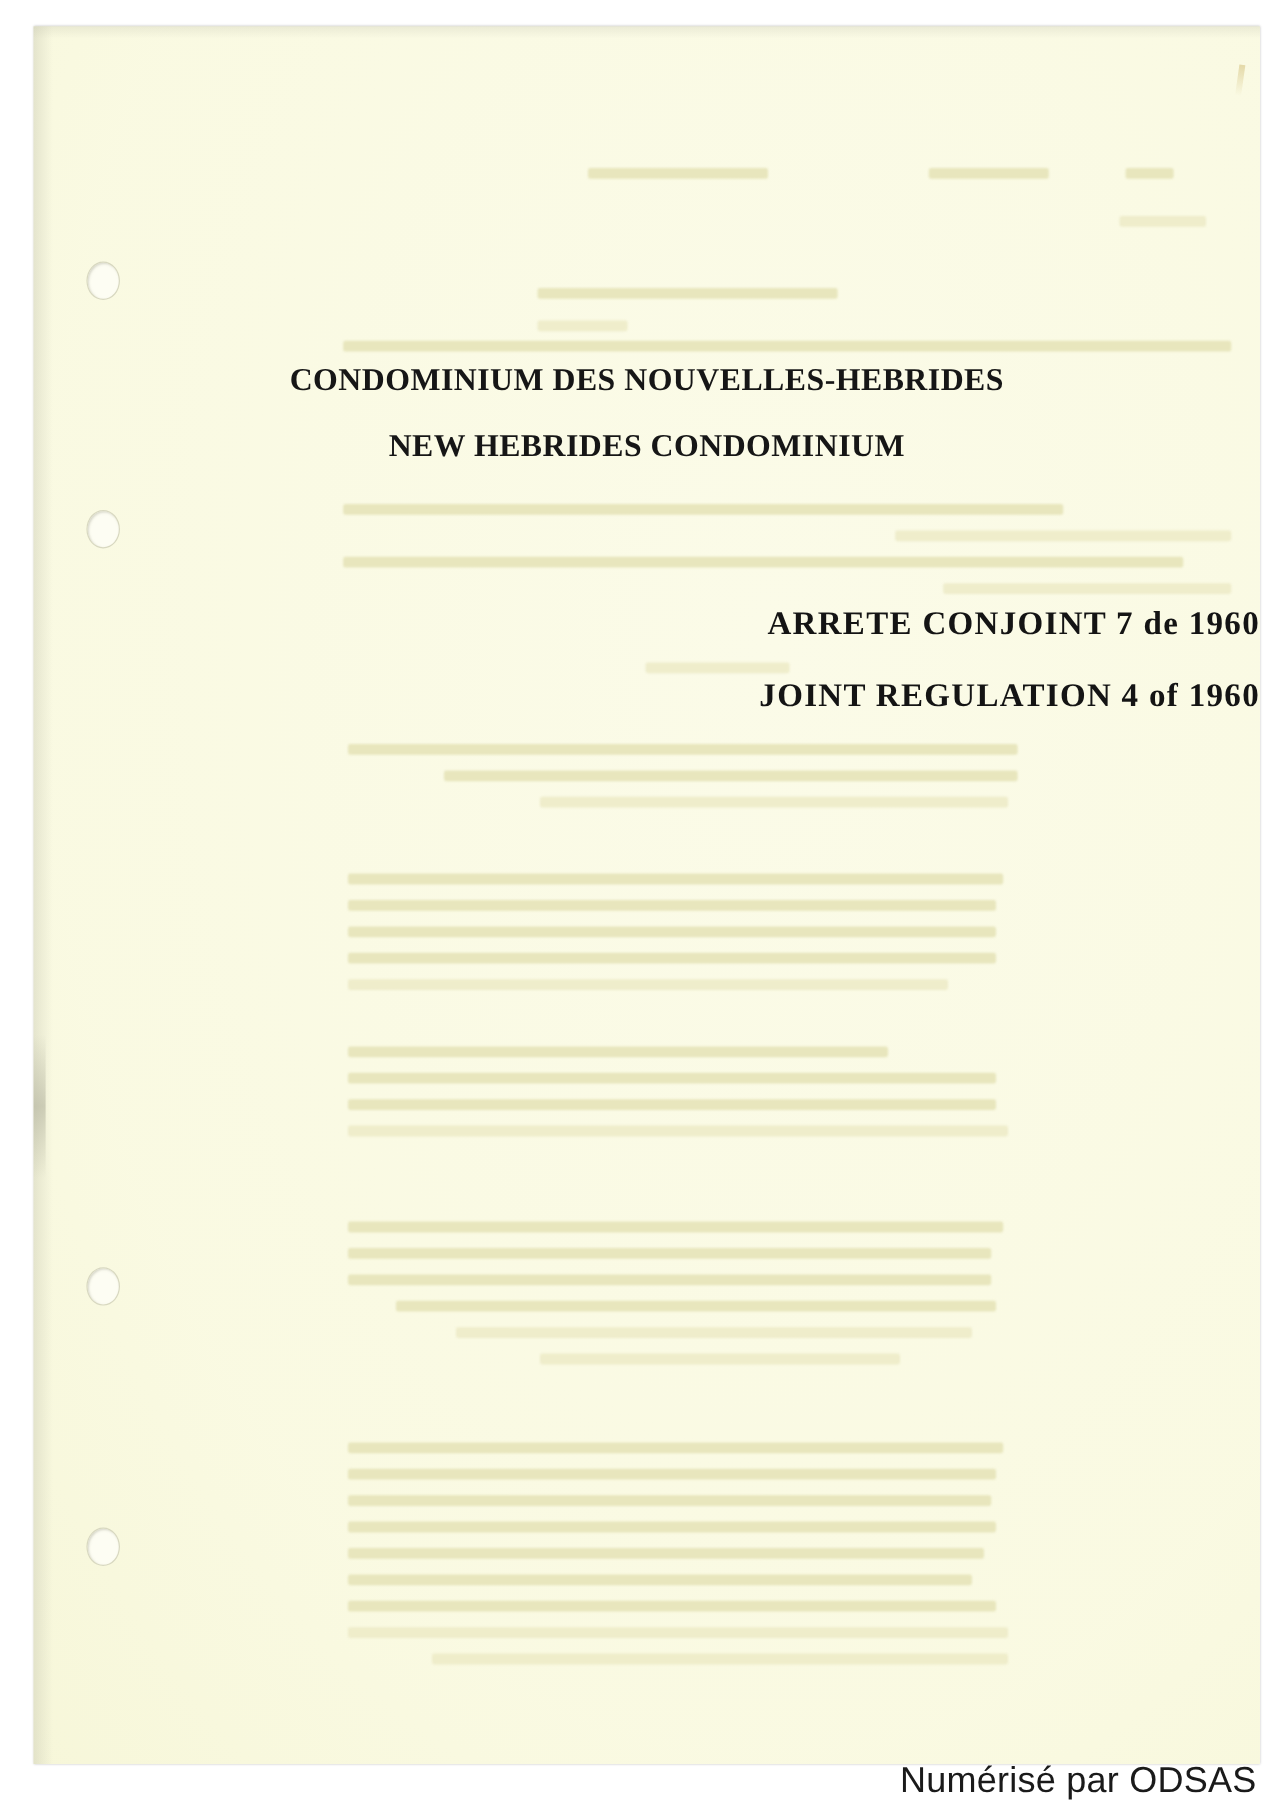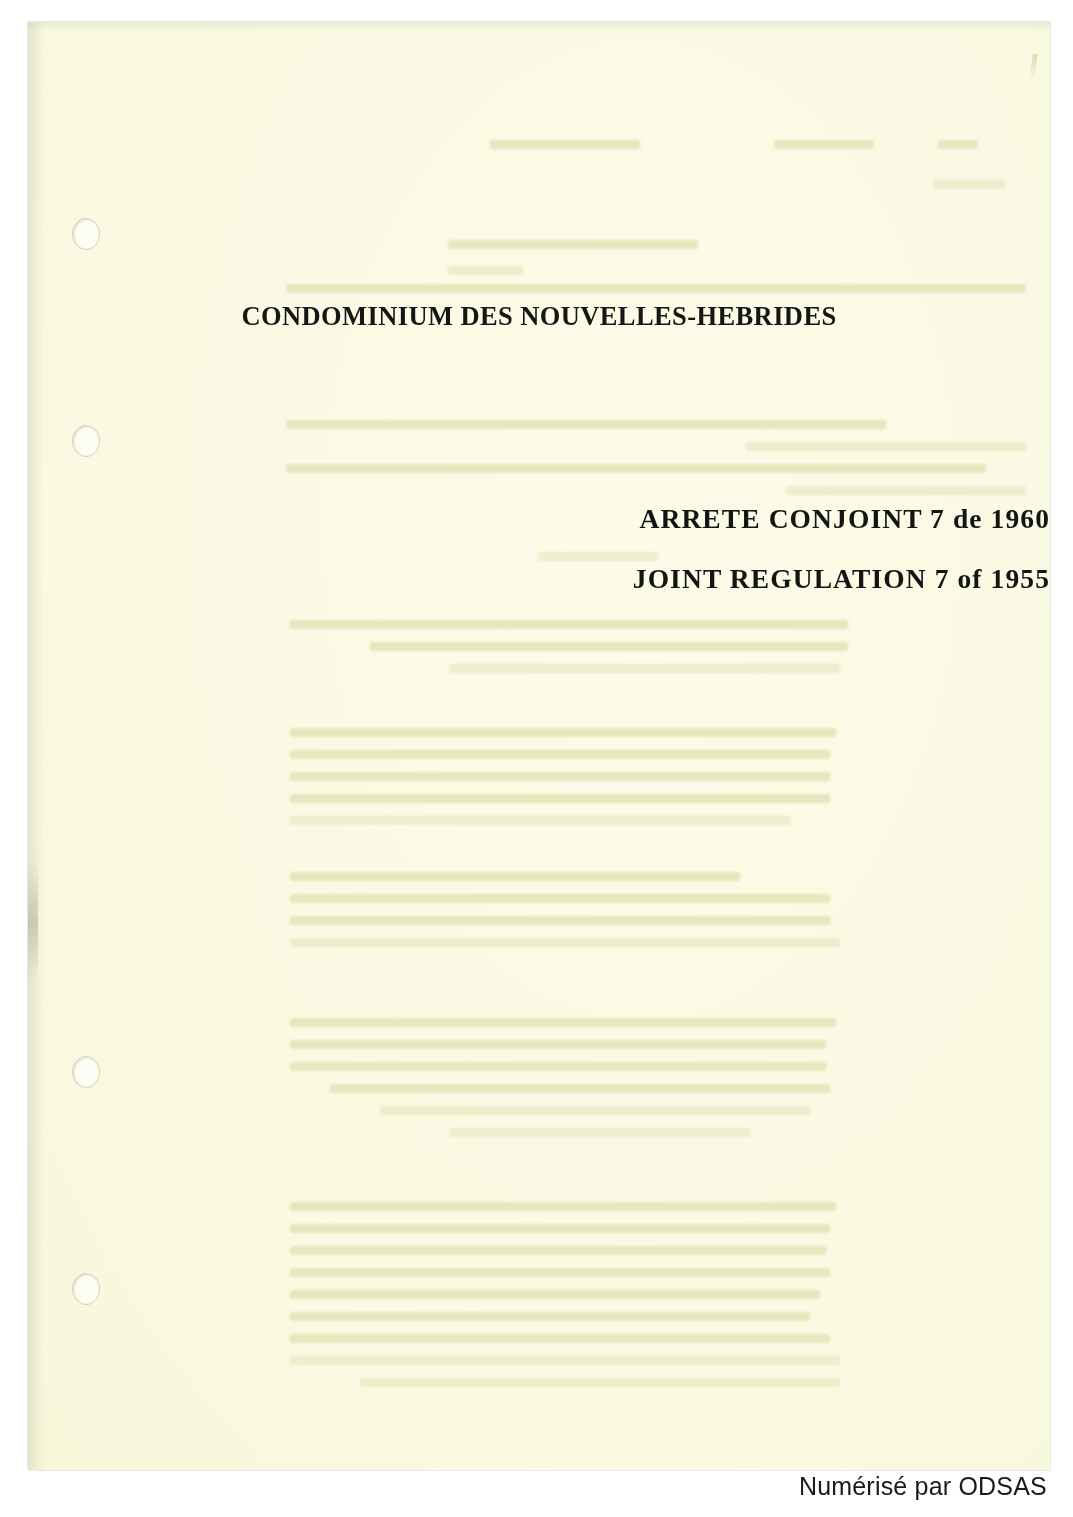--- a/index.html
+++ b/index.html
@@ -130,21 +130,21 @@
     line-height: 1.25;
   }
   .reg-heading.second { margin-bottom: 0; }
 
   
   .odsas-credit {
     position: absolute;
     right: 26px;
     bottom: 16px;
     font-family: "Liberation Sans", sans-serif;
-    font-size: 25px;
+    font-size: 30px;
     color: #1a1a1a;
     letter-spacing: 0.2px;
   }
 </style>
 </head>
 <body>
 
 <div class="scan-page">
 
   <div class="paper-tint"></div>
@@ -223,22 +223,23 @@
     <div class="bleed-line" style="width:540px;"></div>
     <div class="bleed-line" style="width:530px;"></div>
     <div class="bleed-line" style="width:520px;"></div>
     <div class="bleed-line" style="width:540px;"></div>
     <div class="bleed-line lighter" style="width:550px;"></div>
     <div class="bleed-line lighter" style="width:480px; margin-left:70px;"></div>
   </div>
 
   <div class="title-block-1">
     <div class="doc-heading">CONDOMINIUM DES NOUVELLES-HEBRIDES</div>
+    <div class="doc-heading second">NEW HEBRIDES CONDOMINIUM</div>
   </div>
 
   <div class="title-block-2">
     <div class="reg-heading">ARRETE CONJOINT 7 de 1960</div>
-    <div class="reg-heading second">JOINT REGULATION 7 of 1955</div>
+    <div class="reg-heading second">JOINT REGULATION 4 of 1960</div>
   </div>
 
 </div>
 
 <div class="odsas-credit">Numérisé par ODSAS</div>
 
 </body></html>

